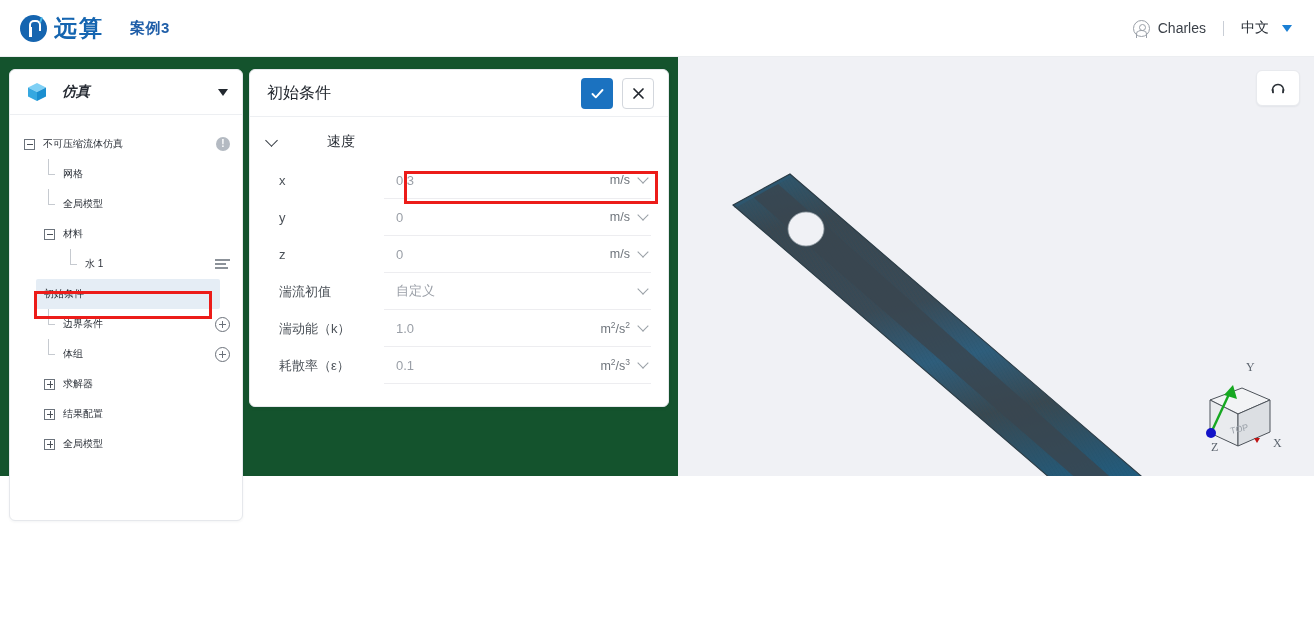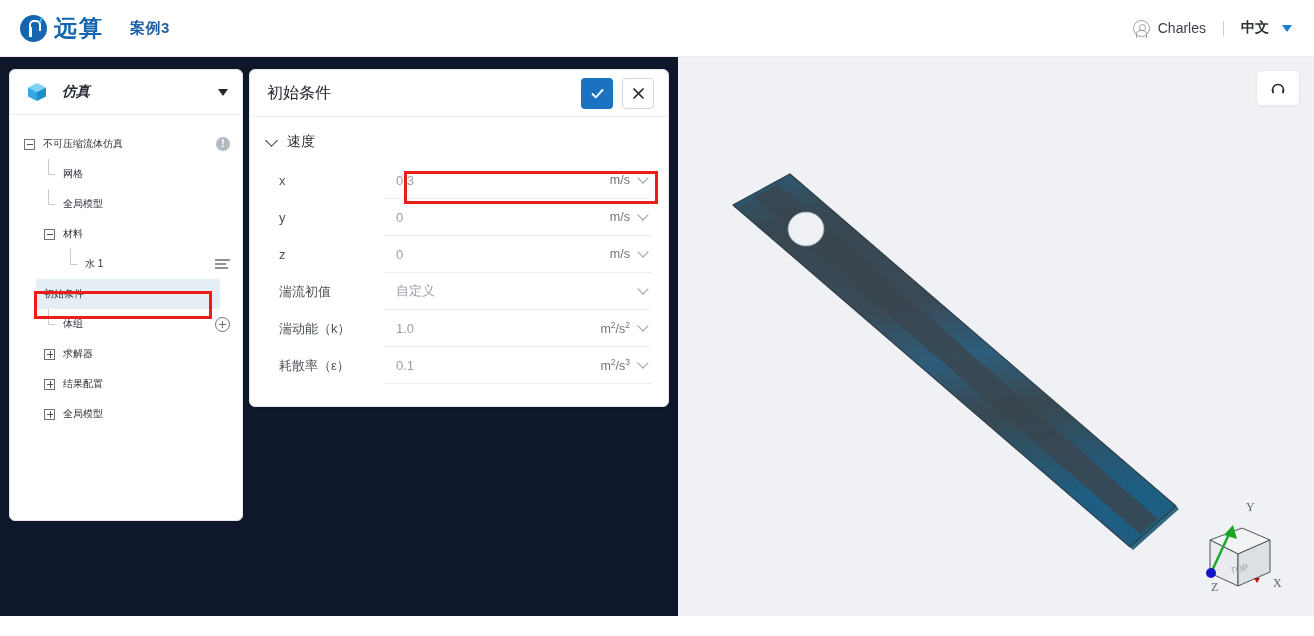--- a/index.html
+++ b/index.html
@@ -2,21 +2,21 @@
 <html><head>
 <meta charset="utf-8">
 <style>
   * { box-sizing: border-box; margin: 0; padding: 0; }
   html, body {
     width: 1314px; height: 636px;
     font-family: "Liberation Sans", "DejaVu Sans", sans-serif;
     background: #ffffff;
     overflow: hidden;
   }
-  #app { position: relative; width: 1314px; height: 616px; background: #0f172a; }
+  #app { position: relative; width: 1314px; height: 476px; background: #14532d; }
 
   
   #header {
     position: absolute; left: 0; top: 0; width: 1314px; height: 57px;
     background: #ffffff; display: flex; align-items: center;
     border-bottom: 1px solid #eceef1;
     z-index: 10;
   }
   #logo-group { display: flex; align-items: center; margin-left: 20px; }
   .logo-mark {
@@ -59,21 +59,21 @@
   }
   .avatar-ring::after {
     content: ""; position: absolute; left: 2.5px; top: 9.5px;
     width: 9px; height: 7px; border-radius: 50% 50% 0 0;
     border: 1.2px solid #9aa0a8; border-bottom: none;
   }
   #user-name { font-size: 14px; color: #3b4149; }
   .hdr-divider {
     width: 1px; height: 15px; background: #c9ced6; margin: 0 17px;
   }
-  #lang-label { font-size: 14px; color: #2b3views; color:#2a3038; font-weight: bold; }
+  #lang-label { font-size: 14px; color: #2b3views; color:#2a3038; font-weight: normal; }
   #lang-caret {
     width: 0; height: 0; margin-left: 13px;
     border-left: 5.5px solid transparent; border-right: 5.5px solid transparent;
     border-top: 7px solid #1a7fd4;
   }
 
   
   #tree-panel {
     position: absolute; left: 9px; top: 69px; width: 234px; height: 452px;
     background: #ffffff; border: 1px solid #e6e8ec; border-radius: 6px;
@@ -171,21 +171,21 @@
   .btn-confirm {
     width: 32px; height: 31px; border-radius: 4px; background: #1b72c0;
     display:flex; align-items:center; justify-content:center; cursor:pointer;
   }
   .btn-close {
     width: 32px; height: 31px; border-radius: 4px; background:#fff;
     border: 1px solid #d3d7dd;
     display:flex; align-items:center; justify-content:center; cursor:pointer;
   }
   #section-row {
-    display:flex; align-items:center; height: 40px; padding: 0 17px; margin-top: 5px;
+    display:flex; align-items:center; height: 40px; padding: 0 17px; margin-top: 5px; gap: 40px;
   }
   .chev-down {
     width: 9px; height: 9px; border-right: 1.6px solid #31373e;
     border-bottom: 1.6px solid #31373e; transform: rotate(45deg);
     margin-right: 11px; margin-top:-4px; flex:none;
   }
   #section-label { font-size: 14px; color: #262b33; }
   .frow {
     display:flex; align-items:center; height: 37px; padding-left: 29px; padding-right: 17px;
   }
@@ -291,20 +291,25 @@
           <span class="elbow"></span>
           <span class="label">水 1</span>
           <span class="list-icon">
             <i></i>
             <i></i>
             <i></i>
           </span>
         </div>
         <div class="tnode selected indent-1">
           <span class="label">初始条件</span>
+        </div>
+        <div class="tnode indent-1">
+          <span class="elbow"></span>
+          <span class="label">边界条件</span>
+          <span class="plus-circle"></span>
         </div>
         <div class="tnode indent-1">
           <span class="elbow"></span>
           <span class="label">体组</span>
           <span class="plus-circle"></span>
         </div>
         <div class="tnode indent-1">
           <span class="exp-box plus"></span>
           <span class="label">求解器</span>
         </div>

